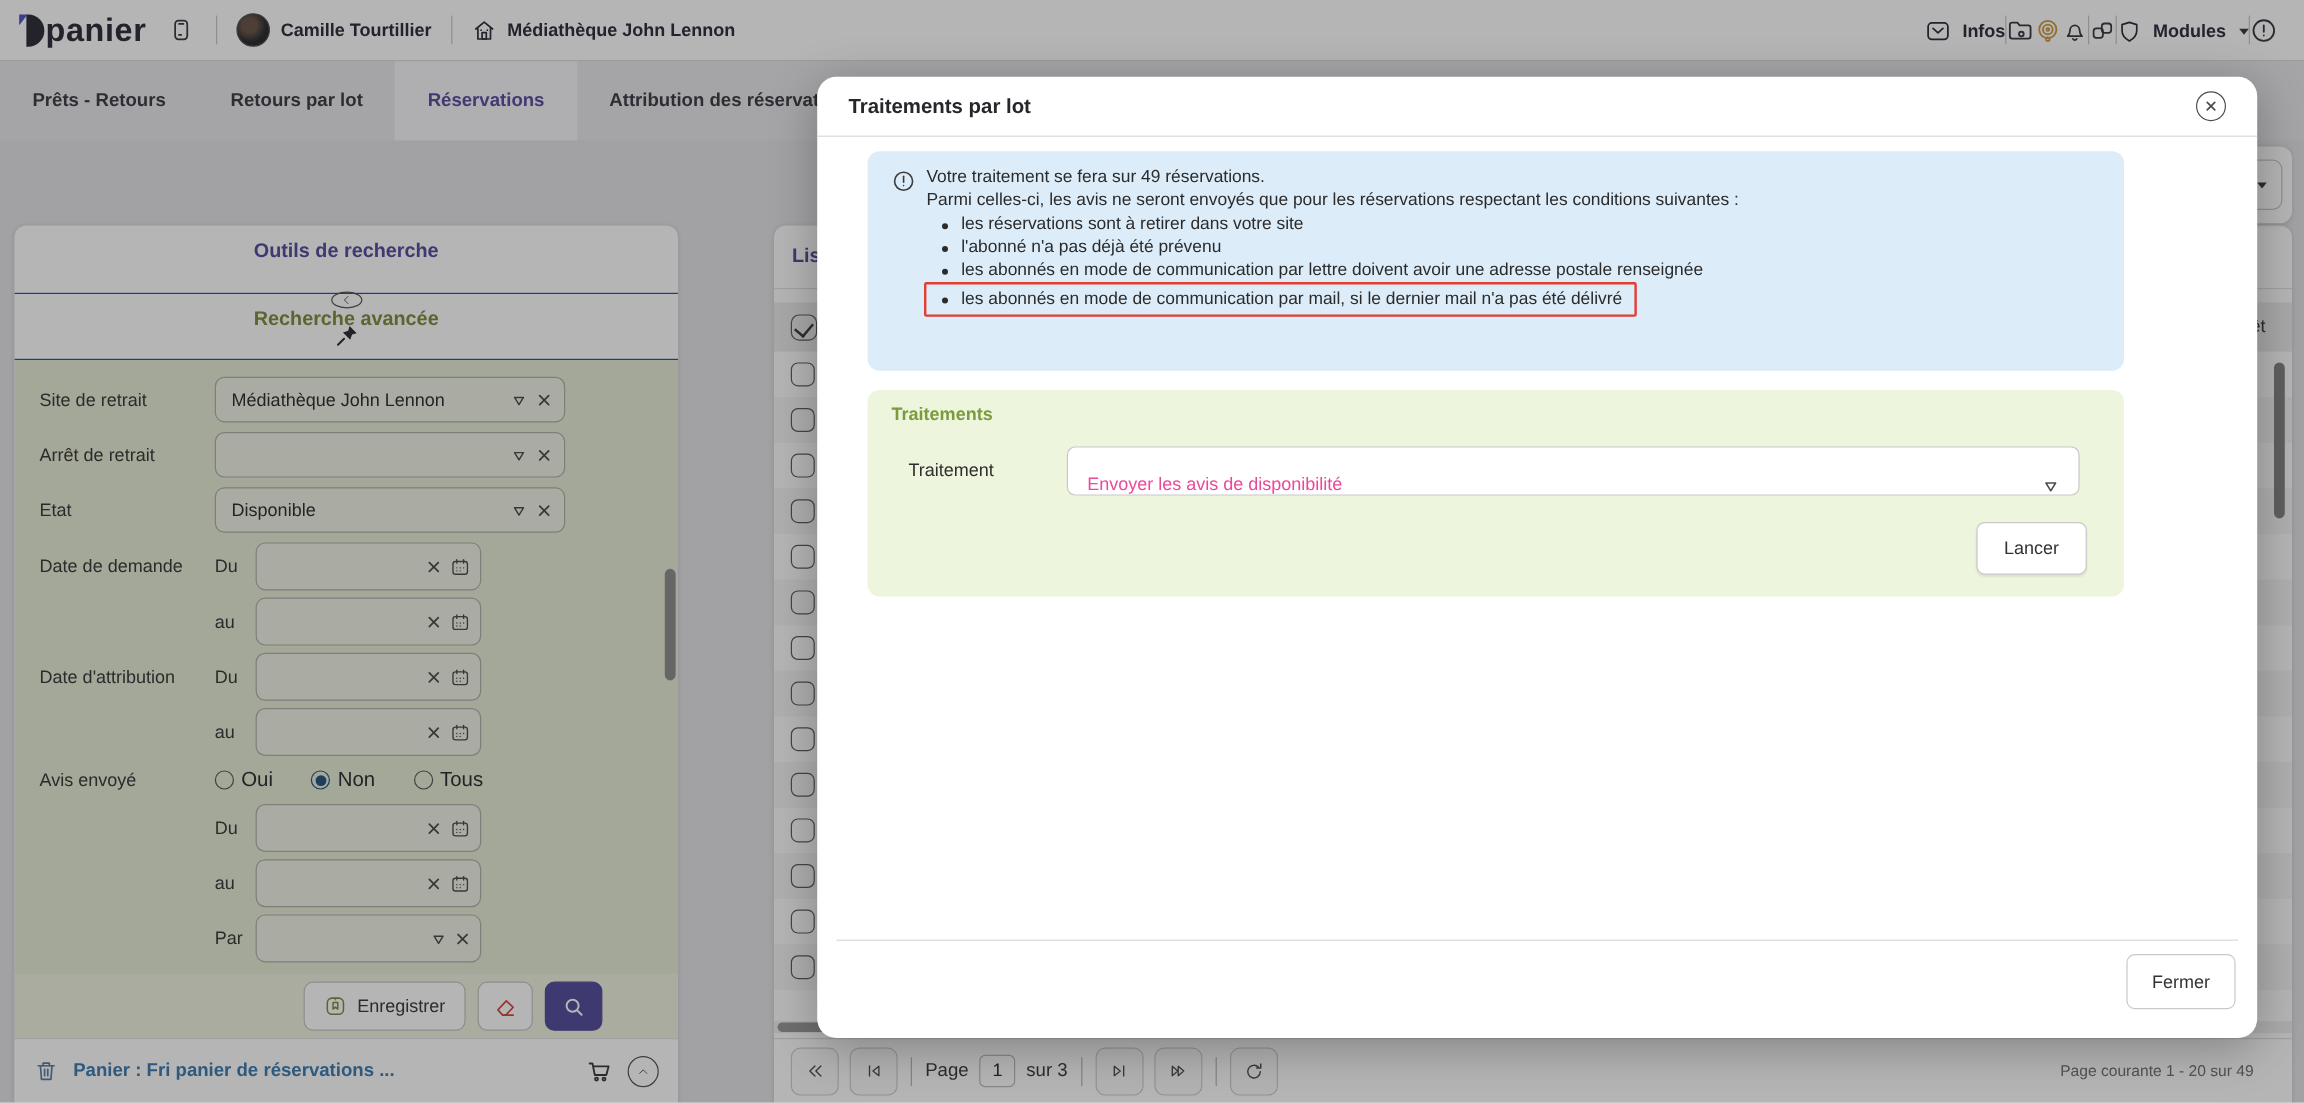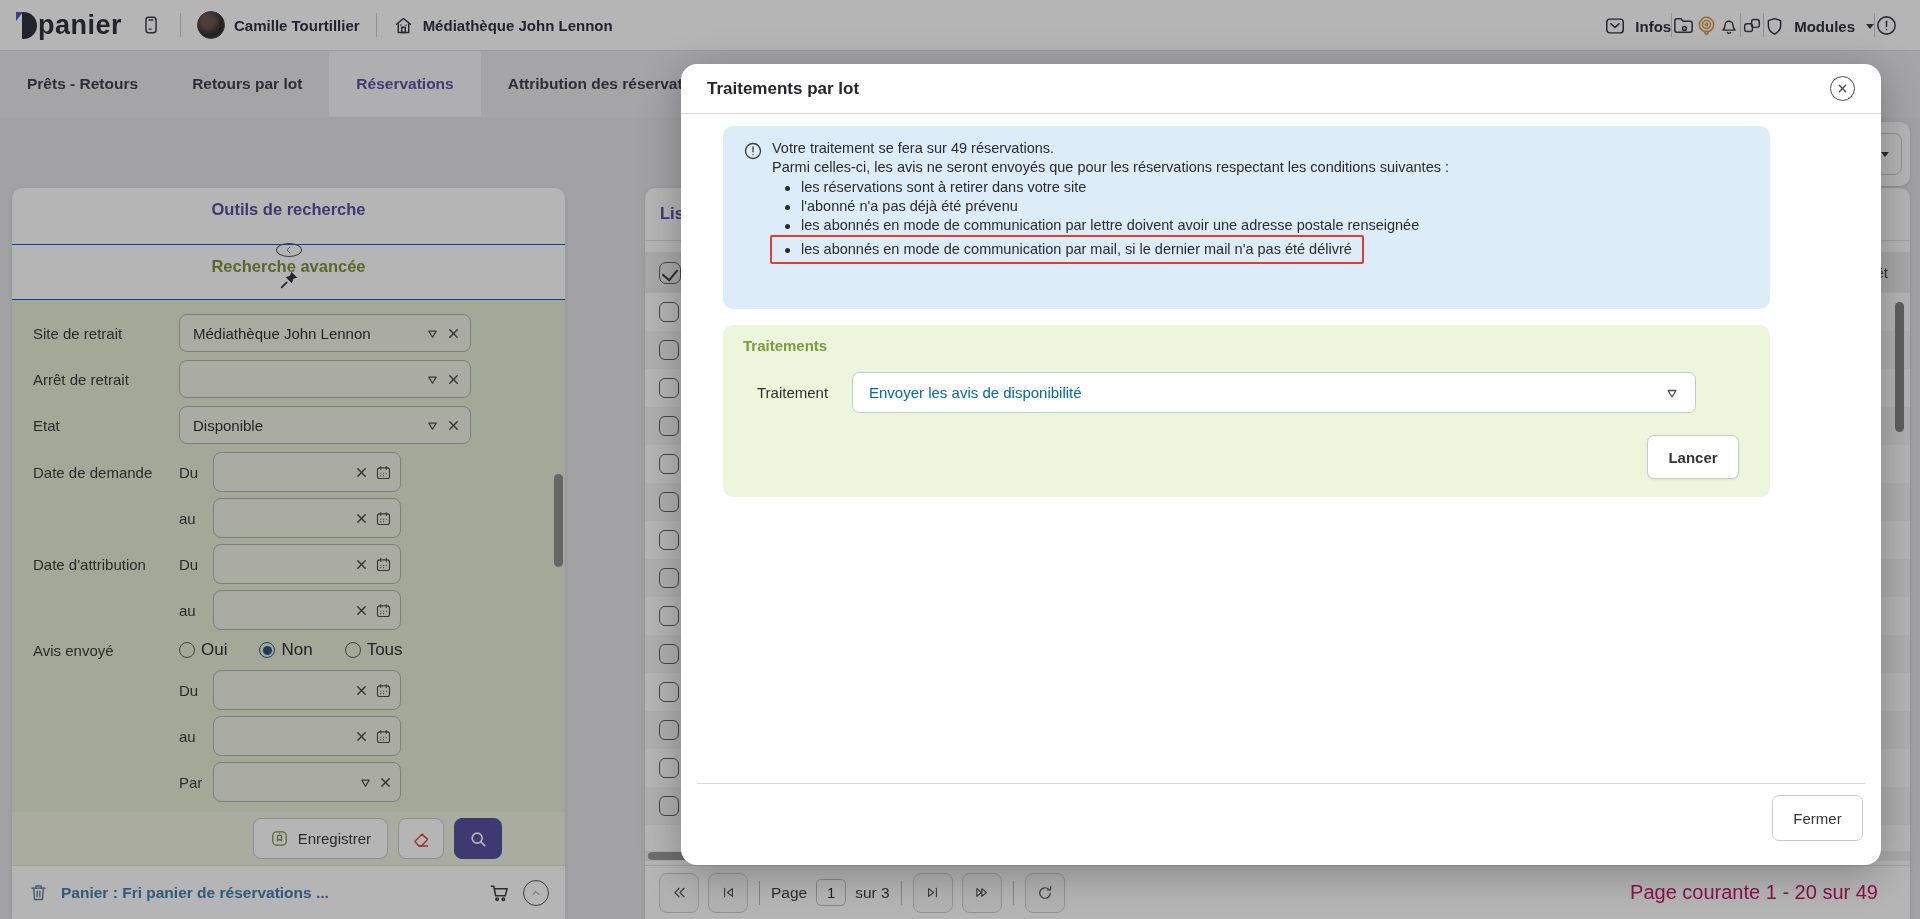--- a/index.html
+++ b/index.html
@@ -94,21 +94,21 @@
   .h-scroll .thumb { position:absolute; left:3px; top:1px; height:8px; width:212px; border-radius:4px; background:#9a9a9a; }
 
   .pag-bar { position:absolute; left:0; right:0; top:677px; bottom:0; background:#fff; border-top:1px solid #e0e0e0;
     display:flex; align-items:center; padding:4px 14px; gap:9px; }
   .pbtn { width:40px; height:40px; border:1px solid #cfcfcf; border-radius:8px; background:#fbfbfb; color:#4f4f4f;
     display:flex; align-items:center; justify-content:center; }
   .pdiv { width:1px; height:24px; background:#b9b9b9; margin:0 2px; }
   .pag-text { font-size:15.5px; color:#3c3c3c; }
   .page-input { width:30px; height:27px; border:1px solid #bdbdbd; border-radius:5px; text-align:center; font-size:15px;
     font-family:"Liberation Sans",sans-serif; color:#2f2f2f; background:#fff; padding:0; }
-  .pag-right { margin-left:auto; font-size:20px; color:#be185d; padding-right:18px; }
+  .pag-right { margin-left:auto; font-size:13px; color:#737373; padding-right:18px; }
 
   
   .overlay { position:absolute; inset:0; background:rgba(10,10,12,.30); z-index:40; }
   .modal { position:absolute; left:681px; top:64px; width:1200px; height:801px; background:#fff; border-radius:16px;
     z-index:50; box-shadow:0 8px 40px rgba(0,0,0,.28); }
   .modal-head { height:50px; display:flex; align-items:center; padding:0 26px; border-bottom:1px solid #d9d9d9; }
   .modal-title { font-size:17px; font-weight:bold; color:#26262b; flex:1; }
   .modal-close { width:25px; height:25px; border-radius:50%; border:1.5px solid #4c4c4c; color:#4c4c4c;
     display:flex; align-items:center; justify-content:center; background:#fff; }
 
@@ -121,25 +121,25 @@
   .blist li { position:relative; padding-left:29px; line-height:19px; }
   .blist li::before { content:""; position:absolute; left:13px; top:7.5px; width:5px; height:5px; border-radius:50%; background:#2b2b2b; }
   .blist li.hl { border:2px solid #e23d30; border-radius:2px; padding:3px 10px 3px 29px; margin-left:-2px; width:fit-content; }
   .blist li.hl::before { top:10.5px; }
 
   .treat-box { position:absolute; left:42px; top:261px; width:1047px; height:172px; background:#edf5dd; border-radius:10px; padding:12px 20px; }
   .treat-title { font-size:15px; font-weight:bold; color:#7d9a3d; }
   .treat-row { display:flex; align-items:center; margin-top:18px; }
   .treat-label { width:109px; font-size:15px; color:#2e2e2e; padding-left:14px; }
   .select { position:relative; width:844px; height:41px; background:#fff; border:1px solid #c9c9c9; border-radius:7px;
-    display:flex; align-items:center; padding:0 44px 0 16px; font-size:15px; color:#0369a1; }
+    display:flex; align-items:flex-end; padding:0 44px 0 16px; font-size:15px; color:#ec4899;margin-left:37px; }
   .select .dd { position:absolute; right:16px; color:#4d4d4d; }
   .launch-btn { position:absolute; left:924px; top:110px; width:92px; height:44px; background:#fff; border:1px solid #c9c9c9;
     border-radius:7px; font-size:15px; color:#333; display:flex; align-items:center; justify-content:center;
-    box-shadow:0 1px 2px rgba(0,0,0,.08);font-weight:bold; }
+    box-shadow:0 1px 2px rgba(0,0,0,.08); }
   .modal-footline { position:absolute; left:16px; right:16px; top:719px; height:1px; background:#d9d9d9; }
   .close-btn { position:absolute; right:18px; top:731px; width:91px; height:46px; background:#fff; border:1px solid #c9c9c9;
     border-radius:7px; font-size:15px; color:#333; display:flex; align-items:center; justify-content:center; }
 </style>
 </head>
 <body>
 
 <div class="navbar">
   <div class="logo">
     <span class="logo-d"></span>

